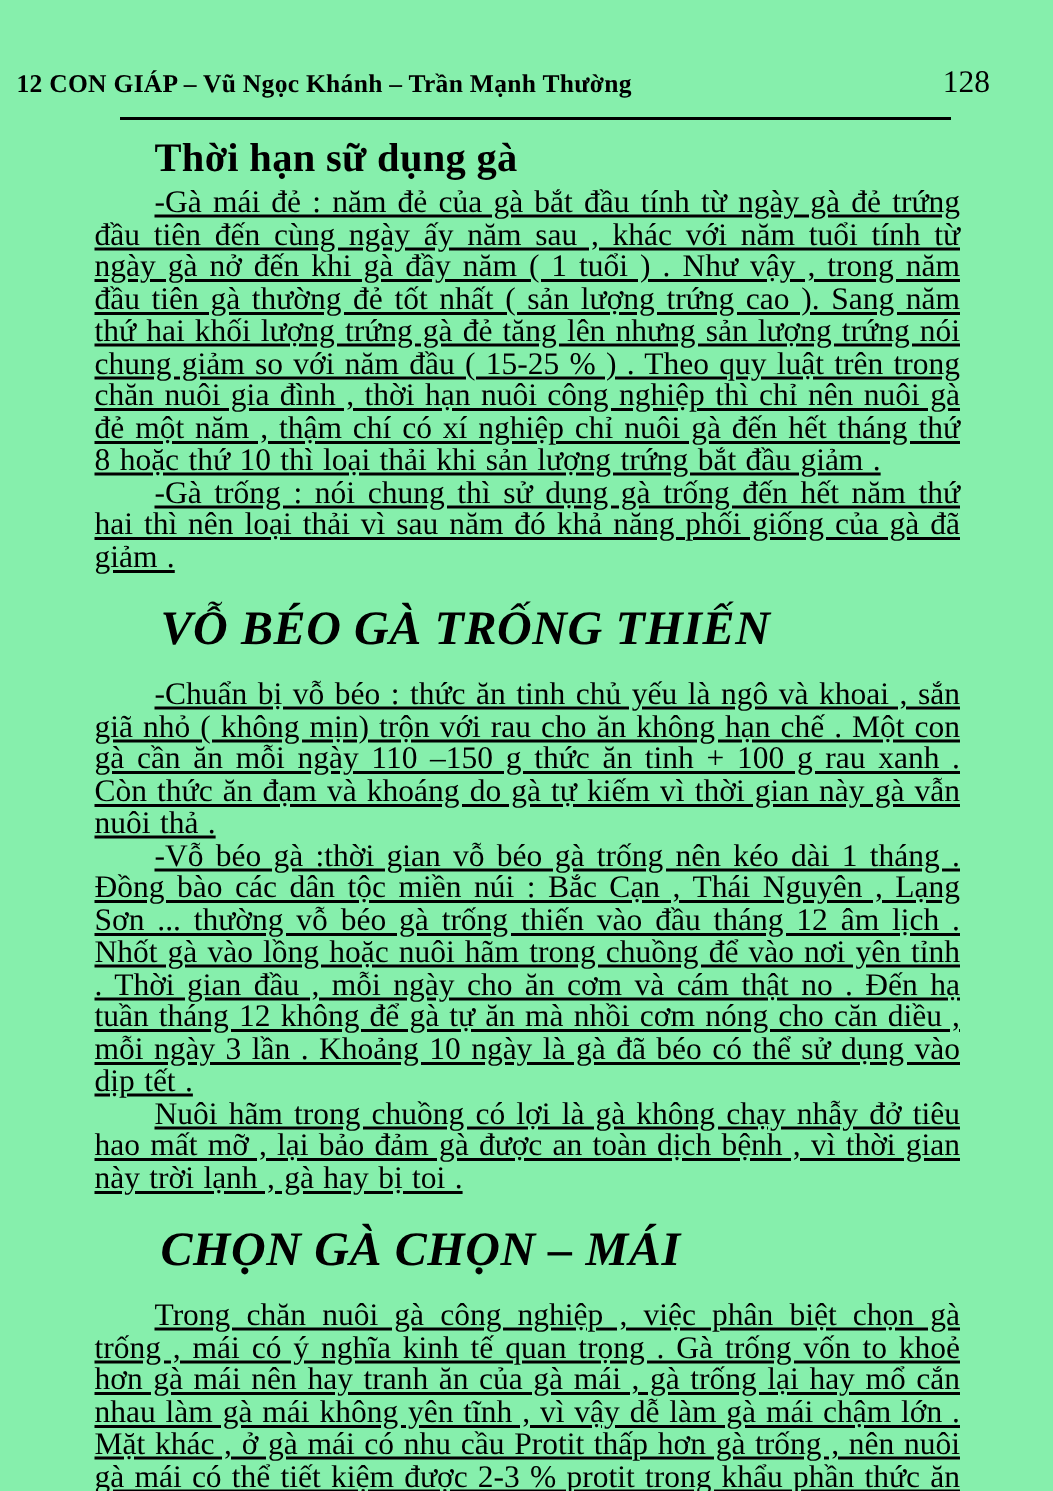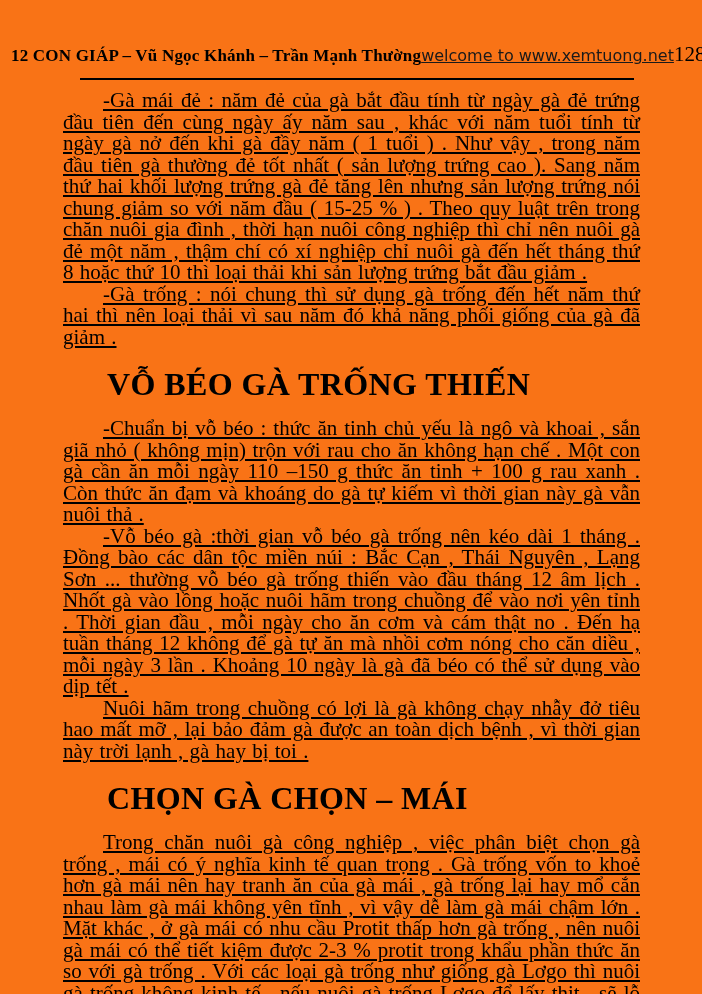--- a/index.html
+++ b/index.html
@@ -1,21 +1,21 @@
 <!DOCTYPE html>
 <html><head>
 <meta charset="utf-8">
 <style>
   html, body { margin: 0; padding: 0; background: #e8e8e8; }
   .page {
     position: relative;
     width: 702px;
     height: 994px;
     margin: 0 auto;
-    background: #f97316;
+    background: #86efac;
     color: #000000;
     font-family: "Liberation Serif", serif;
     box-sizing: border-box;
     padding: 42px 62px 0 63px;
     overflow: hidden;
   }
   
   .hdr {
     display: flex;
     align-items: baseline;
@@ -50,46 +50,47 @@
     font-size: 27px;
     font-weight: bold;
     margin: 2px 0 3px 40px;
     letter-spacing: 0.2px;
   }
   .h-big {
     font-size: 32px;
     font-weight: bold;
     margin: 18px 0 15px 44px;
     letter-spacing: 0.4px;
+    font-style: italic;
   }
   
   p.body {
     margin: 0;
     font-size: 21px;
     line-height: 21.5px;
     text-align: justify;
     text-indent: 40px;
     word-spacing: 1px;
     text-decoration: underline;
   }
 </style>
 </head>
 <body>
 
 <div class="page">
 
   <div class="hdr">
     <span class="book-title">12 CON GIÁP – Vũ Ngọc Khánh – Trần Mạnh Thường</span>
-    <span class="website">welcome to www.xemtuong.net</span>
     <span class="page-num">128</span>
   </div>
 
   <div class="rule"></div>
 
   <section>
+    <h1 class="h-small">Thời hạn sữ dụng gà</h1>
     <p class="body">-Gà mái đẻ : năm đẻ của gà bắt đầu tính từ ngày gà đẻ trứng đầu tiên đến cùng ngày ấy năm sau , khác với năm tuổi tính từ ngày gà nở đến khi gà đầy năm ( 1 tuổi ) . Như vậy , trong năm đầu tiên gà thường đẻ tốt nhất ( sản lượng trứng cao ). Sang năm thứ hai khối lượng trứng gà đẻ tăng lên nhưng sản lượng trứng nói chung giảm so với năm đầu ( 15-25 % ) . Theo quy luật trên trong chăn nuôi gia đình , thời hạn nuôi công nghiệp thì chỉ nên nuôi gà đẻ một năm , thậm chí có xí nghiệp chỉ nuôi gà đến hết tháng thứ 8 hoặc thứ 10 thì loại thải khi sản lượng trứng bắt đầu giảm .</p>
     <p class="body">-Gà trống : nói chung thì sử dụng gà trống đến hết năm thứ hai thì nên loại thải vì sau năm đó khả năng phối giống của gà đã giảm .</p>
   </section>
 
   <section>
     <h1 class="h-big">VỖ BÉO GÀ TRỐNG THIẾN</h1>
     <p class="body">-Chuẩn bị vỗ béo : thức ăn tinh chủ yếu là ngô và khoai , sắn giã nhỏ ( không mịn) trộn với rau cho ăn không hạn chế  . Một con gà cần ăn mỗi ngày 110 –150 g thức ăn tinh + 100 g rau xanh . Còn thức ăn đạm và khoáng do gà tự kiếm vì thời gian này gà vẫn nuôi thả .</p>
     <p class="body">-Vỗ béo gà :thời gian vỗ béo gà trống nên kéo dài 1 tháng . Đồng bào các dân tộc miền núi : Bắc Cạn , Thái Nguyên , Lạng Sơn ... thường vỗ béo gà trống thiến vào đầu tháng 12 âm lịch . Nhốt gà vào lồng hoặc nuôi hãm trong chuồng để vào nơi yên tỉnh . Thời gian đầu , mỗi ngày cho ăn cơm và cám thật no . Đến hạ tuần tháng 12 không để gà tự ăn mà nhồi cơm nóng cho căn diều , mỗi ngày 3 lần . Khoảng 10 ngày là gà đã béo có thể sử dụng vào dịp tết .</p>
     <p class="body">Nuôi hãm trong chuồng có lợi là gà không chạy nhẫy đở tiêu hao mất mỡ , lại bảo đảm gà được an toàn dịch bệnh , vì thời gian này trời lạnh , gà hay bị toi .</p>
   </section>

